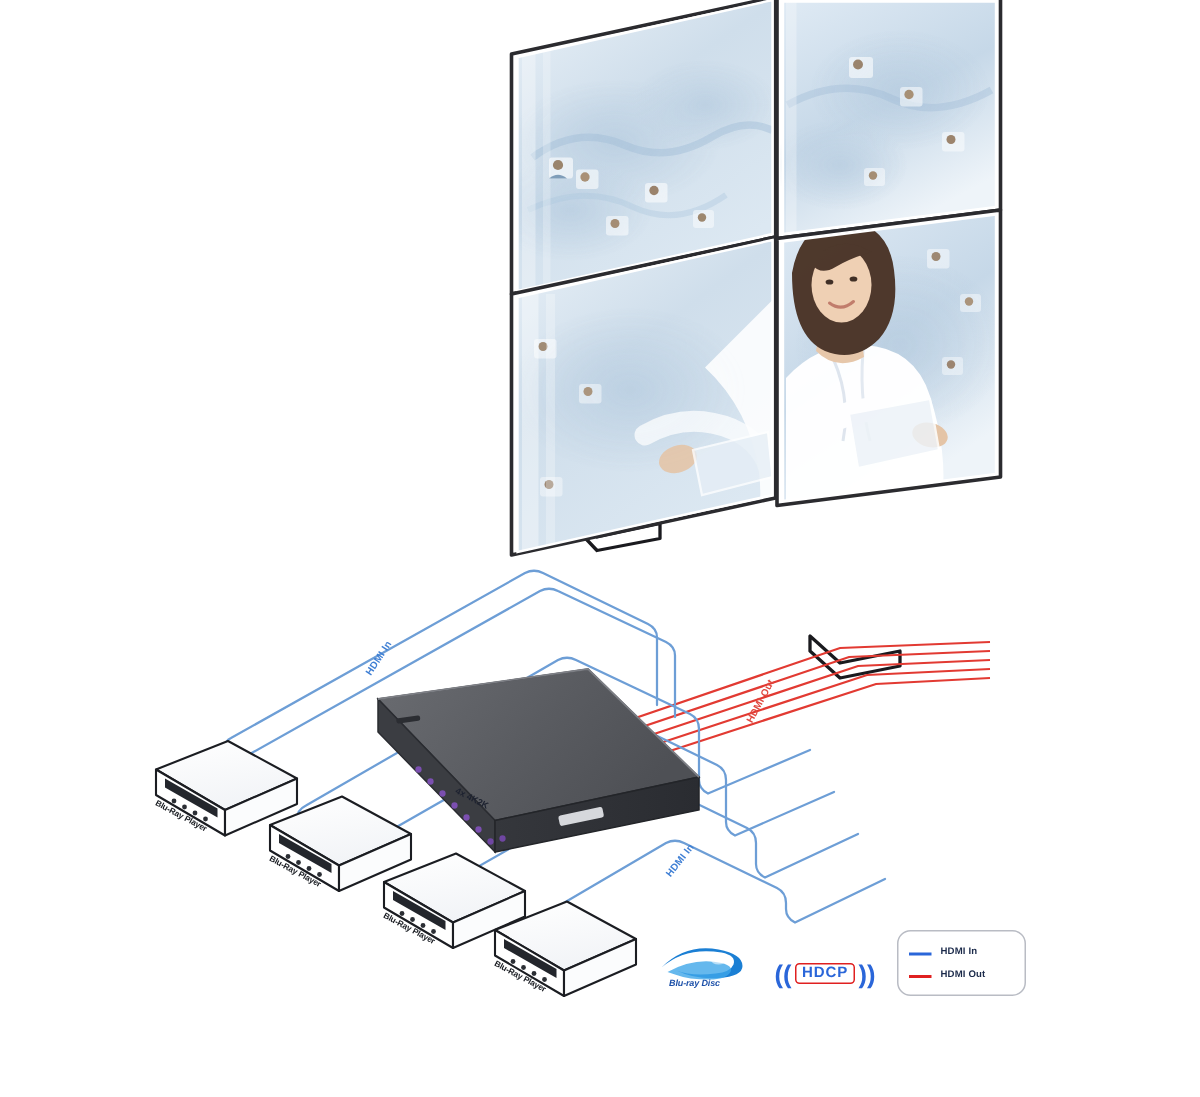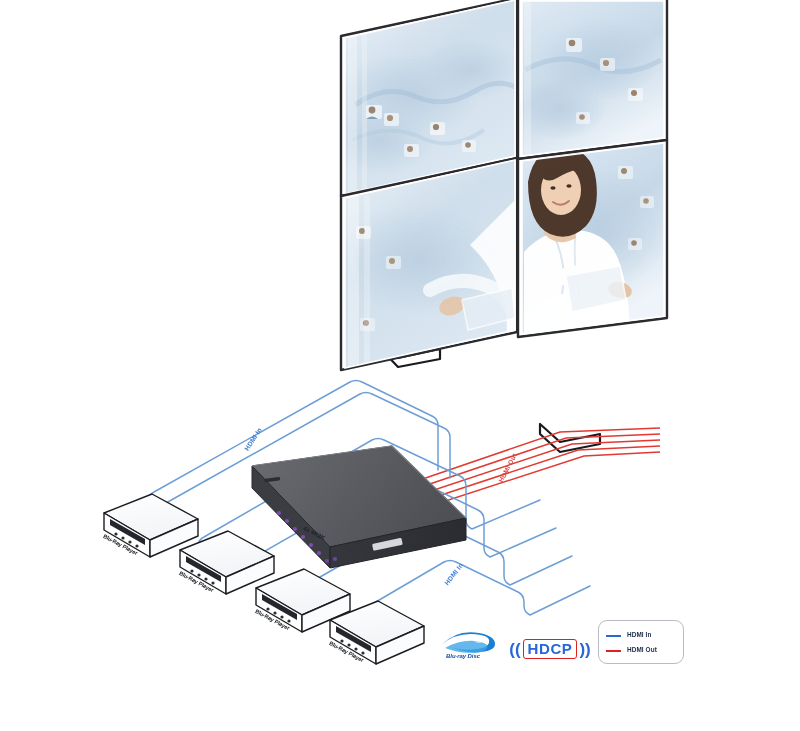--- a/index.html
+++ b/index.html
@@ -54,21 +54,21 @@
   }
   
   .hdcp-logo{
     position:absolute;left:508px;top:638px;width:84px;height:22px;
     display:flex;align-items:center;justify-content:center;
   }
   .hdcp-wave{color:#2a66d9;font-size:17px;font-weight:bold;line-height:1;}
   .hdcp-core{
     border:1.6px solid #e02020;border-radius:3px;
     padding:1px 4px;margin:0 2px;
-    font-size:15px;font-weight:bold;color:#2a66d9;letter-spacing:.6px;
+    font-size:10px;font-weight:bold;color:#2a66d9;letter-spacing:.6px;
     line-height:1.05;
   }
 </style>
 </head>
 <body>
 
 <div id="stage">
 
   <svg id="diagram" viewBox="0 0 800 731">
     <defs>

